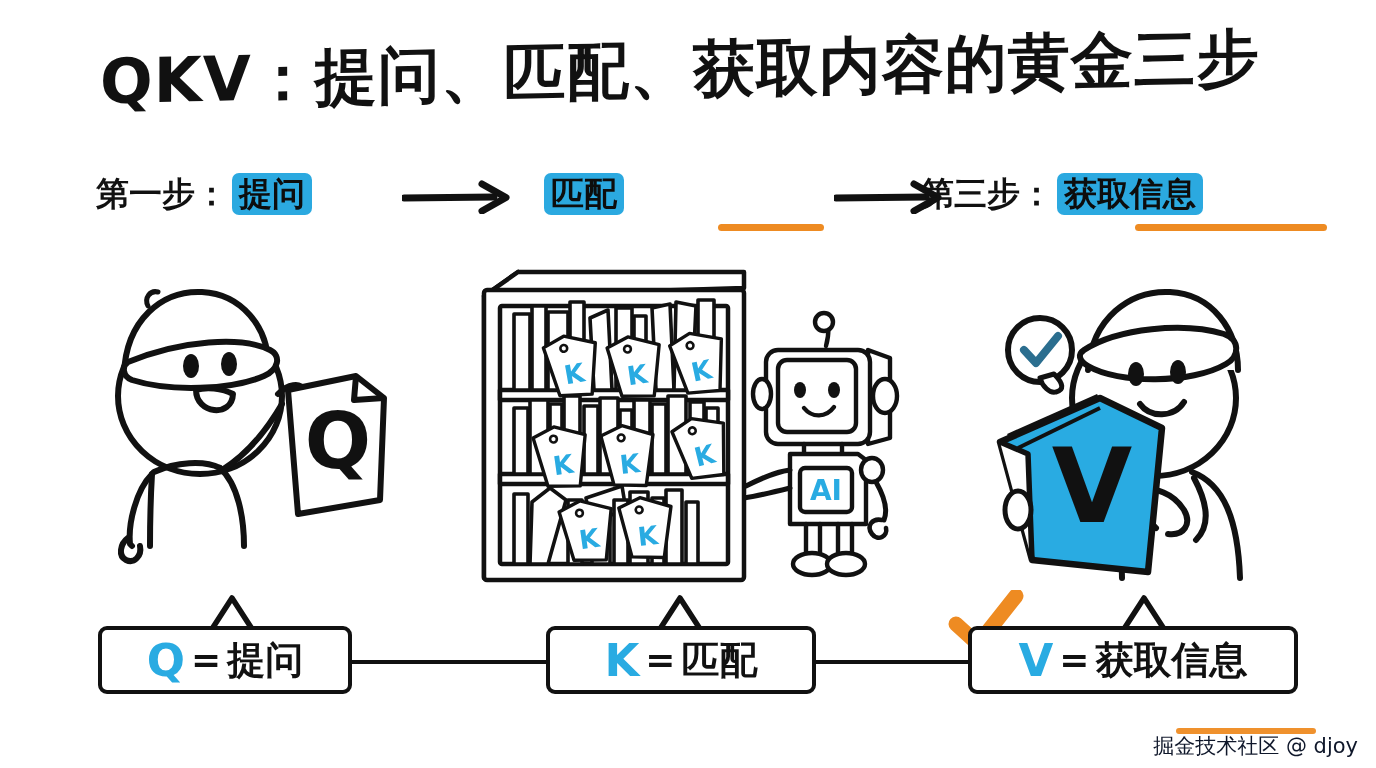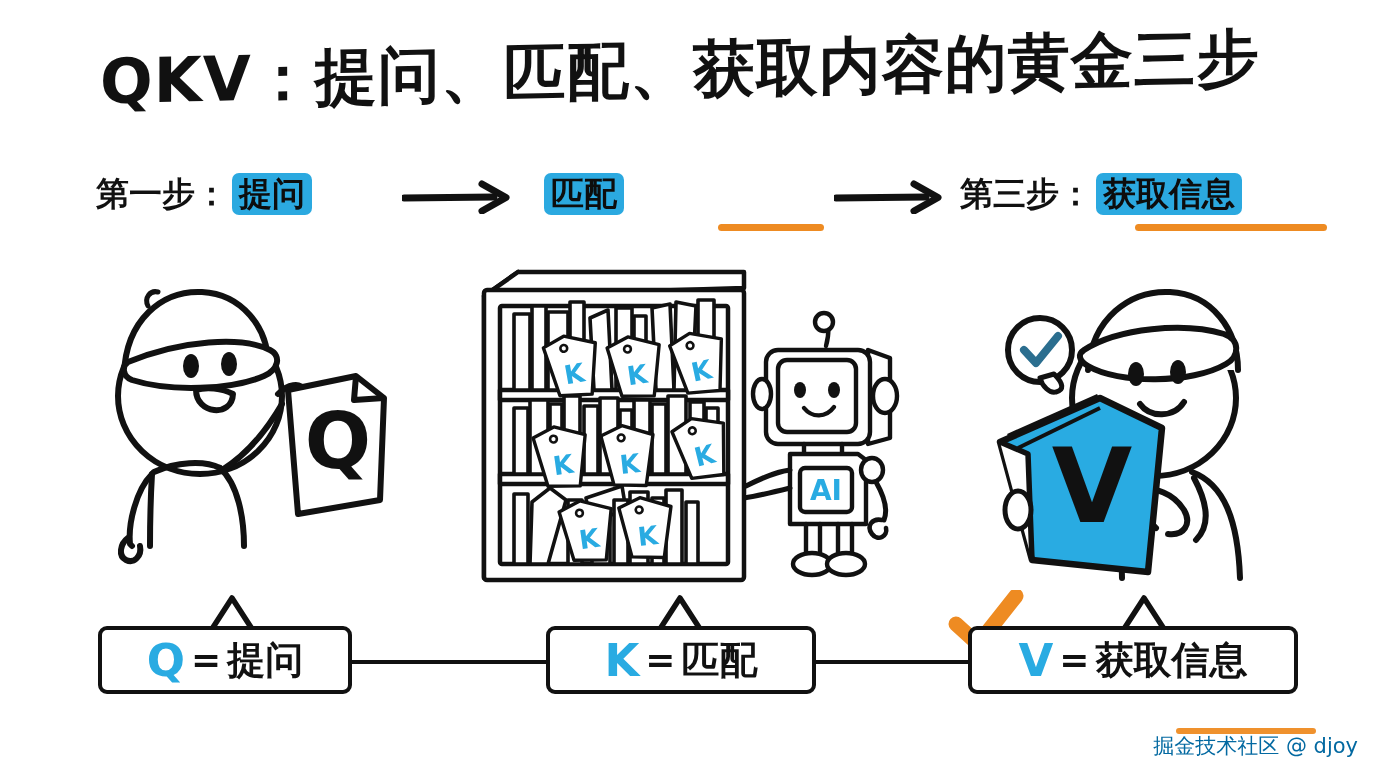--- a/index.html
+++ b/index.html
@@ -71,21 +71,21 @@
     line-height:1;white-space:nowrap;
   }
   .connector{
     position:absolute;height:4px;background:#111;border-radius:2px;
   }
 
   
   .watermark{
     position:absolute;right:18px;bottom:8px;
     font-family:"DejaVu Sans",sans-serif;
-    font-size:21px;color:#0369a1;white-space:nowrap;
+    font-size:21px;color:#0f172a;white-space:nowrap;
   }
   .wm-strike{
     position:absolute;right:60px;bottom:34px;
     width:140px;height:6px;background:#EE8B22;border-radius:3px;opacity:.95;
   }
   svg{display:block;}
 </style>
 </head>
 <body>
 
@@ -112,21 +112,21 @@
     </div>
     <div class="uline" style="left:718px;top:56px;width:106px;"></div>
 
     <div class="arrow" style="left:834px;">
       <svg width="112" height="34" viewBox="0 0 112 34" aria-hidden="true">
         <path d="M2 18 L92 17" stroke="#111" stroke-width="7" stroke-linecap="round" fill="none"></path>
         <path d="M80 4 L104 17.5 L80 31" stroke="#111" stroke-width="7" stroke-linecap="round" stroke-linejoin="round" fill="none"></path>
       </svg>
     </div>
 
-    <div class="step" style="left:960px;">
+    <div class="step" style="left:921px;">
       <span class="step-label">第三步：</span>
       <span class="hl">获取信息</span>
     </div>
     <div class="uline" style="left:1135px;top:56px;width:192px;"></div>
   </div>
 
   <svg style="position:absolute;left:92px;top:278px;" width="330" height="320" viewBox="0 0 330 320">
     <g fill="none" stroke="#111" stroke-width="6" stroke-linecap="round" stroke-linejoin="round">
 
       <ellipse cx="108" cy="118" rx="82" ry="78" fill="#fff"></ellipse>

